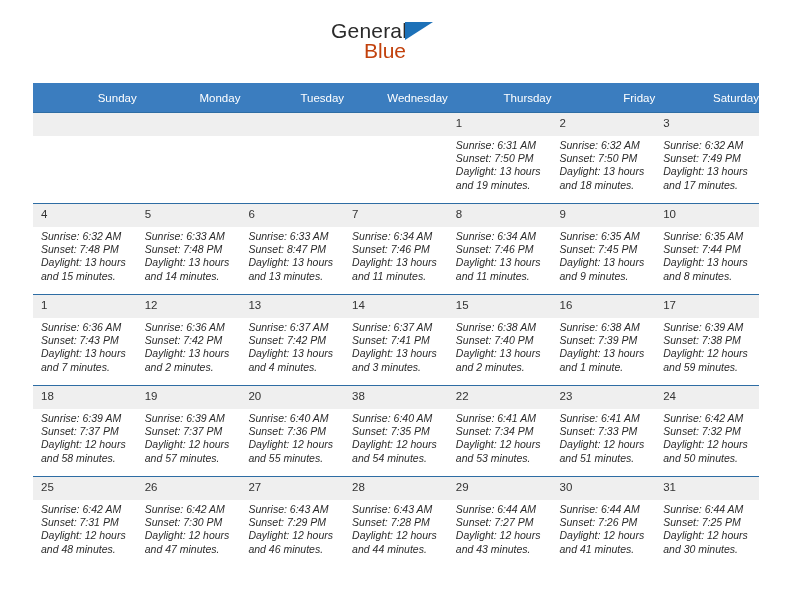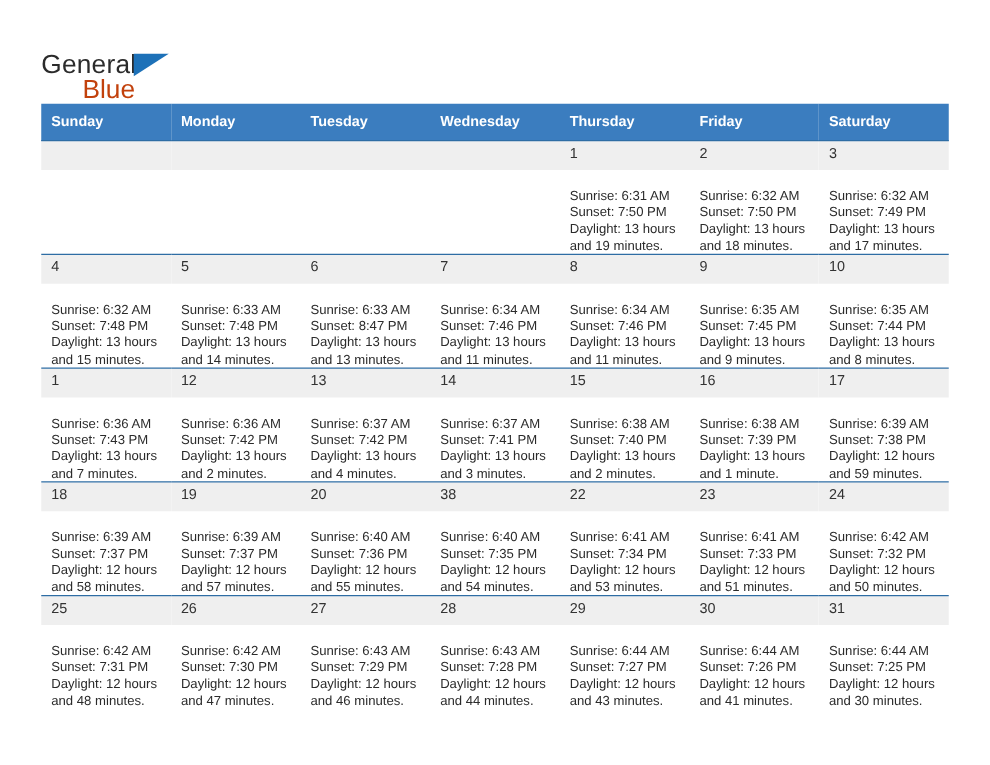--- a/index.html
+++ b/index.html
@@ -20,22 +20,22 @@
     width: 792px;
     height: 612px;
     box-sizing: border-box;
     padding: 0 33px;
   }
 
   
   .top-bar {
     display: flex;
     align-items: flex-start;
-    justify-content: flex-start;
-    padding-top: 41px;
+    justify-content: center;
+    padding-top: 20px;
     height: 72px;
     box-sizing: border-box;
   }
 
   .logo {
     position: relative;
     width: 130px;
     height: 48px;
     line-height: 1;
     user-select: none;
@@ -88,23 +88,23 @@
   
   .calendar {
     width: 726px;
     border-collapse: collapse;
     table-layout: fixed;
     margin-top: 11px;
   }
   .calendar th {
     background: #3b7dbf;
     color: #ffffff;
-    font-weight: bold;
+    font-weight: normal;
     font-size: 11.5px;
-    text-align: left;
+    text-align: right;
     padding: 5px 0 5px 8px;
     height: 19px;
     border: none;
     margin-top: 40px;
   }
   .calendar td {
     vertical-align: top;
     padding: 0;
     border-top: 1px solid #2e6da4;
     background: #ffffff;
@@ -120,24 +120,25 @@
     color: #333333;
     padding: 3px 0 3px 8px;
     height: 17px;
     box-sizing: content-box;
     line-height: 15px;
   }
   .daynum.empty {
     color: transparent;
   }
   .info {
-    padding: 15px 5px 0 8px;
+    padding: 3px 5px 0 8px;
     font-size: 10.5px;
     line-height: 13.2px;
     color: #2b2b2b;
+    font-style: italic;
   }
   .info div {
     white-space: nowrap;
   }
 </style>
 </head>
 <body>
 
 <div class="page">
 

